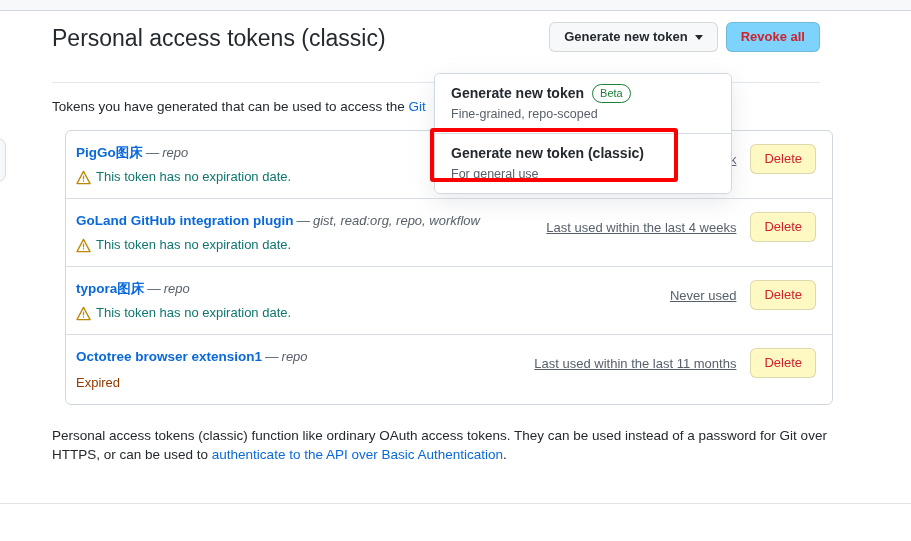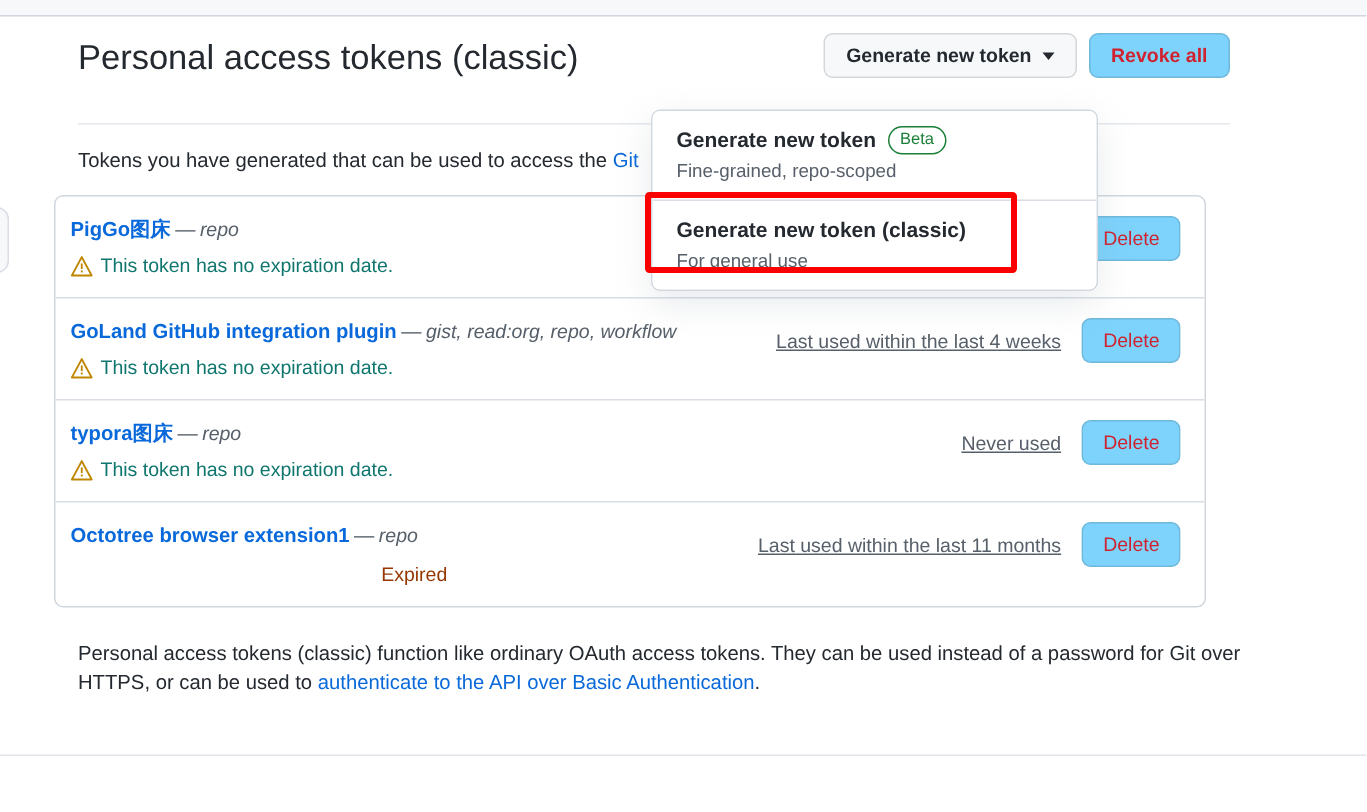--- a/index.html
+++ b/index.html
@@ -121,21 +121,21 @@
     color: #24292f;
   }
   a.lnk {
     color: #0969da;
     text-decoration: none;
   }
 
   
   .token-box {
     position: absolute;
-    left: 36px;
+    left: 65px;
     top: 119px;
     width: 768px;
     border: 1px solid #d0d7de;
     border-radius: 6px;
     background: #ffffff;
     box-sizing: border-box;
     overflow: hidden;
   }
   .token-row {
     display: flex;
@@ -177,21 +177,20 @@
     align-items: center;
     gap: 5px;
     margin-top: 5px;
     font-size: 13px;
     line-height: 18px;
     color: #0f766e;
   }
   .token-meta.expired {
     color: #953800;
     margin-top: 7px;
-    flex-direction: column;
   }
   .token-meta.expired em {
     font-style: italic;
     font-weight: bold;
   }
   .warn-icon {
     flex: 0 0 auto;
     width: 15px; height: 15px;
     display: inline-block;
   }
@@ -208,21 +207,21 @@
     color: #57606a;
     white-space: nowrap;
     text-decoration: underline;
   }
   .btn-delete {
     font-size: 13px;
     font-weight: normal;
     padding: 5px 13px;
     border: 1px solid rgba(27,31,36,0.15);
     border-radius: 6px;
-    background: #7dd3fc;
+    background: #fef9c3;
     color: #cf222e;
     cursor: pointer;
     line-height: 18px;
     font-family: "Liberation Sans", sans-serif;
   }
 
   
   .footer-note {
     position: absolute;
     left: 52px;

